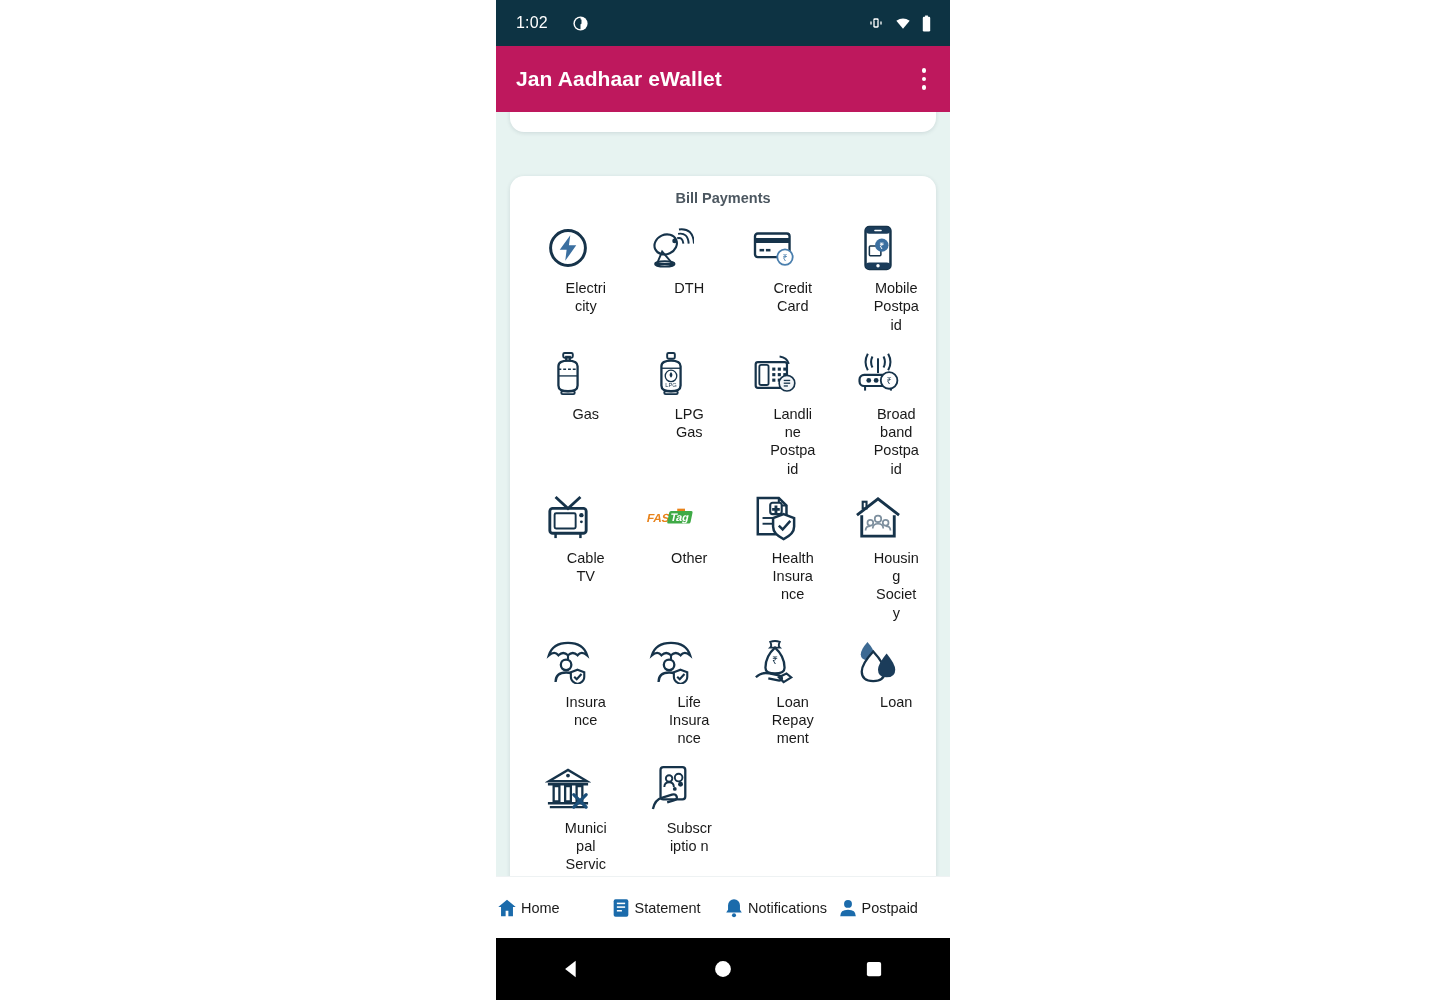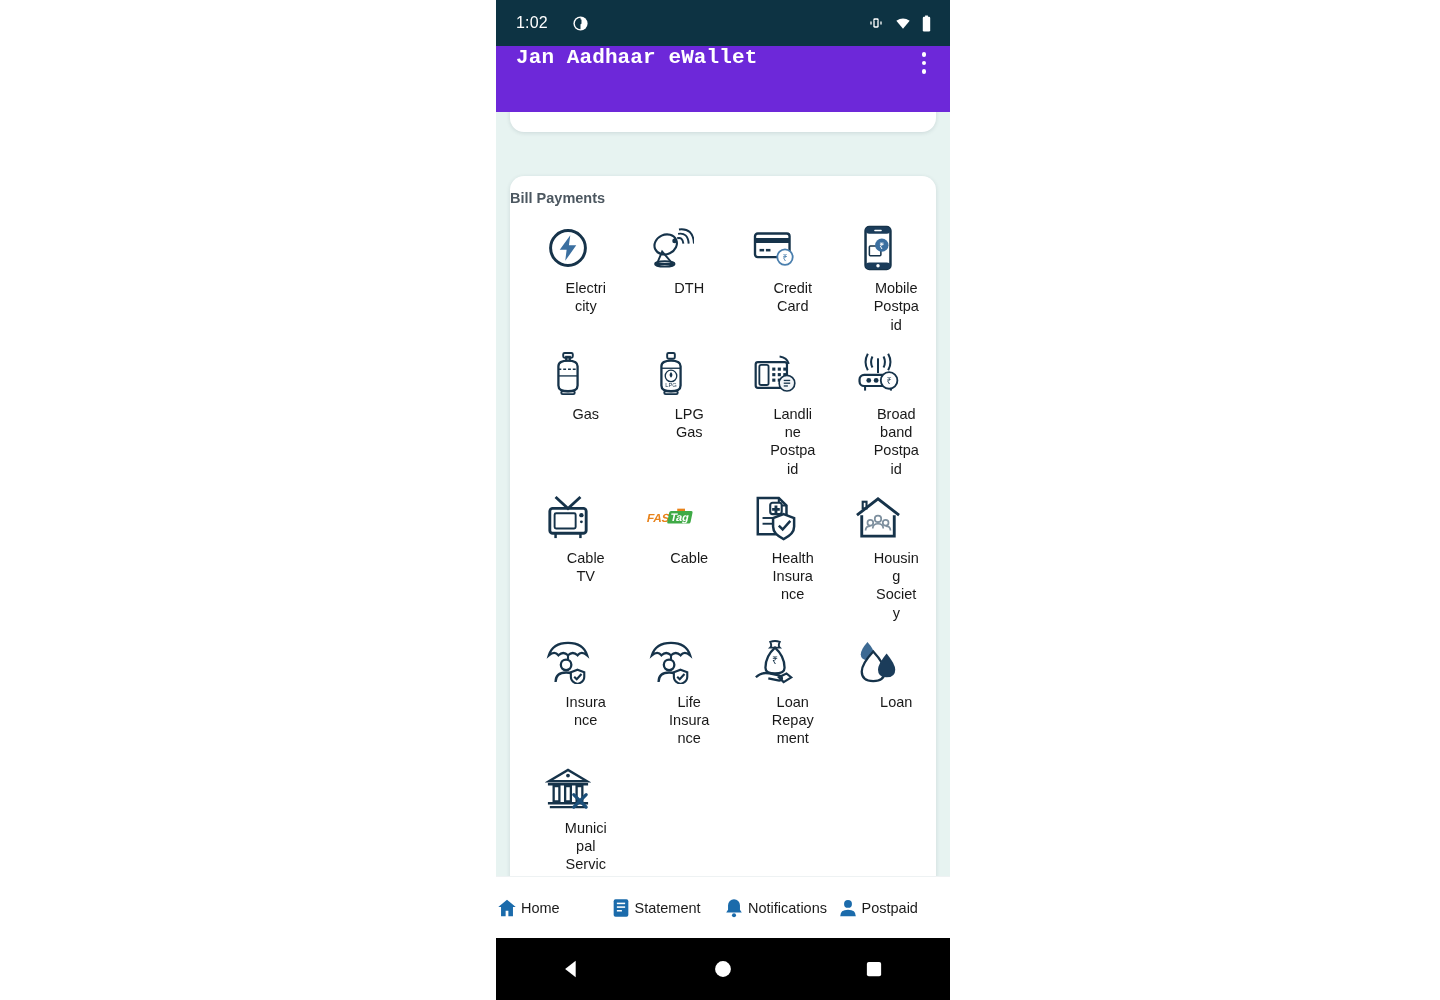--- a/index.html
+++ b/index.html
@@ -24,41 +24,41 @@
     position: relative; height: 46px; background: #0d3343;
     display: flex; align-items: center; justify-content: space-between;
     padding: 0 18px 0 20px;
   }
   .sb-left { display: flex; align-items: center; gap: 24px; }
   .sb-time { color: #ffffff; font-size: 16px; font-weight: 500; letter-spacing: .2px; }
   .sb-right { display: flex; align-items: center; gap: 9px; }
 
   
   .appbar {
-    position: relative; height: 66px; background: #6d28d9;
-    display: flex; align-items: flex-start; justify-content: space-between;
-    padding: 0 20px 0 20px; z-index: 20; font-family: Liberation Mono, monospace;
+    position: relative; height: 66px; background: #be185d;
+    display: flex; align-items: center; justify-content: space-between;
+    padding: 0 20px 0 20px; z-index: 20;
   }
   .appbar-title { color: #ffffff; font-size: 21px; font-weight: 700; letter-spacing: .1px; }
   .kebab { display: flex; flex-direction: column; gap: 4px; align-items: center; padding: 6px 4px; cursor: pointer; }
   .kebab i { display: block; width: 4.5px; height: 4.5px; border-radius: 50%; background: #fff; }
 
   
   .scrollbody {
     position: absolute; left: 0; top: 112px; width: 454px; height: 774px;
     background: #e7f3f1; overflow: hidden;
   }
   .scrollinner { position: absolute; left: 0; top: -38px; width: 454px; }
 
   .card {
     background: #ffffff; border-radius: 14px;
     margin: 0 14px; box-shadow: 0 1px 4px rgba(20,50,60,.13);
   }
   .card-title {
-    font-size: 14.5px; font-weight: 700;
+    text-align: center; font-size: 14.5px; font-weight: 700;
     color: #4c5760; padding: 14px 0 10px;
   }
 
   
   .card-partial { height: 58px; overflow: hidden; position: relative; }
 
   .gap { height: 44px; }
   .gap-sm { height: 36px; }
 
   
@@ -317,21 +317,21 @@
           <span class="glyph">
             <svg width="56" height="24" viewBox="0 0 72 26">
               <g transform="skewX(-12)">
                 <text x="8" y="18" font-size="15" font-weight="700" fill="#e8821a" font-family="Liberation Sans, sans-serif">FAS</text>
                 <rect x="35" y="4" width="30" height="16" rx="2" fill="#3faa46"></rect>
                 <text x="38" y="17" font-size="14" font-weight="700" fill="#ffffff" font-family="Liberation Sans, sans-serif">Tag</text>
               </g>
               <rect x="44" y="1" width="10" height="3" fill="#e8821a"></rect>
             </svg>
           </span>
-          <span class="lbl">Cable</span>
+          <span class="lbl">Other</span>
         </div>
 
         <div class="tile">
           <span class="glyph">
             <svg width="44" height="46" viewBox="0 0 46 48">
                     <path d="M5 3 h22 l8 8 v30 h-30 z" fill="none" stroke="#16334a" stroke-width="2.6"></path>
                     <path d="M27 3 v8 h8" fill="none" stroke="#16334a" stroke-width="2.2"></path>
                     <rect x="18" y="8" width="12" height="12" rx="2.5" fill="#fff" stroke="#16334a" stroke-width="2.2"></rect>
                     <path d="M22.5 11 h3 v2.5 h2.5 v3 h-2.5 v2.5 h-3 v-2.5 h-2.5 v-3 h2.5 z" fill="#16334a"></path>
                     <line x1="10" y1="24" x2="24" y2="24" stroke="#16334a" stroke-width="2"></line>
@@ -431,20 +431,34 @@
                     <g stroke="#1b4f7a" stroke-width="3.4" stroke-linecap="round">
                       <line x1="30" y1="30" x2="43" y2="43"></line>
                       <line x1="43" y1="30" x2="30" y2="43"></line>
                     </g>
                   </svg>
           </span>
           <span class="lbl">Municipal Services</span>
         </div>
 
 
+        <div class="tile">
+          <span class="glyph">
+            <svg width="40" height="46" viewBox="0 0 42 48">
+                    <rect x="10" y="2" width="26" height="34" rx="3" fill="none" stroke="#16334a" stroke-width="2.4"></rect>
+                    <circle cx="19" cy="14" r="3.4" fill="none" stroke="#16334a" stroke-width="2"></circle>
+                    <path d="M14 23 q0 -5 5 -5 q5 0 5 5" fill="none" stroke="#16334a" stroke-width="2"></path>
+                    <circle cx="29" cy="13" r="4" fill="none" stroke="#16334a" stroke-width="2"></circle>
+                    <circle cx="31" cy="20" r="2.6" fill="#16334a"></circle>
+                    <circle cx="25" cy="25" r="2" fill="#16334a"></circle>
+                    <path d="M2 46 q2 -10 10 -12 l10 -3 q4 -1 5 2 q1 3 -3 4 l-7 2" fill="none" stroke="#16334a" stroke-width="2.4"></path>
+                  </svg>
+          </span>
+          <span class="lbl">Subscriptio n</span>
+        </div>
 
       </div>
     </div>
 
     <div class="gap-sm"></div>
 
     <div class="card">
       <div class="grid-other">
         <div class="tile">
           <span class="glyph">

